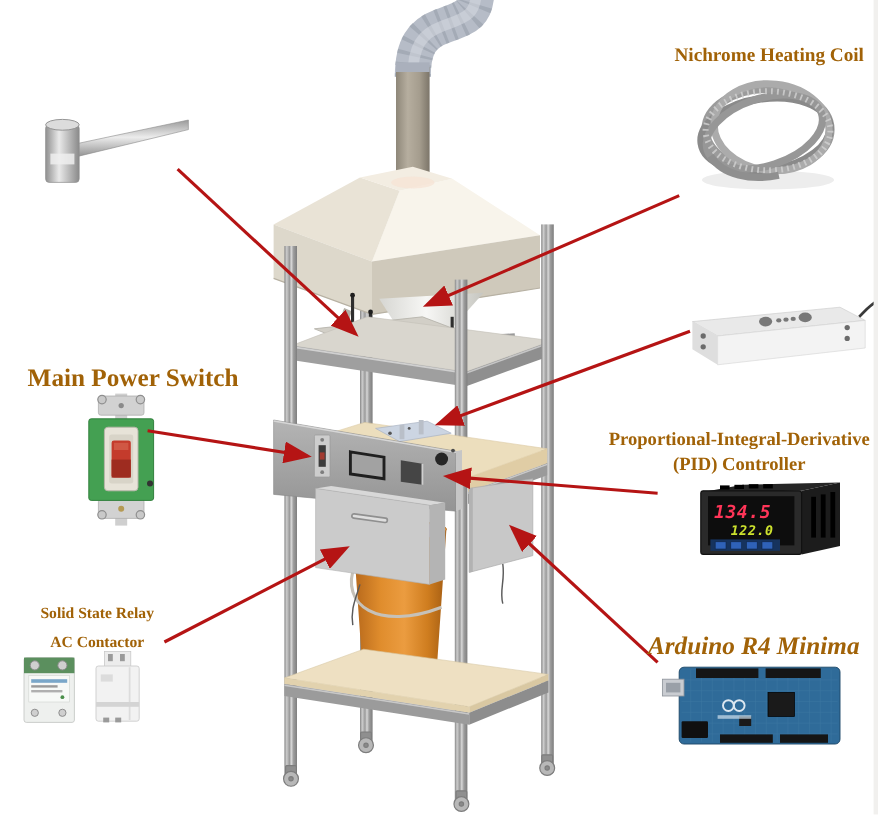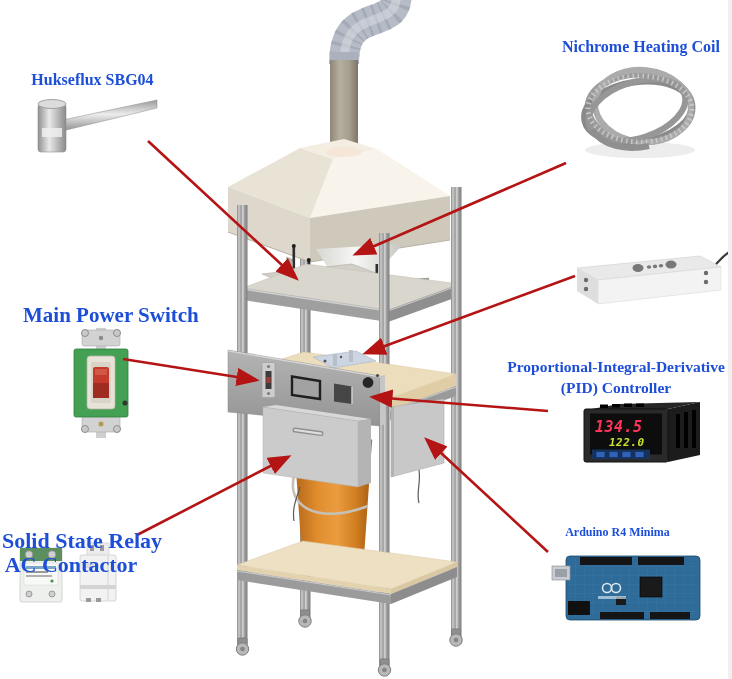--- a/index.html
+++ b/index.html
@@ -1,27 +1,27 @@
 <!DOCTYPE html>
 <html><head>
 <meta charset="utf-8">
 <style>
   html,body{margin:0;padding:0;background:#ffffff;}
   .stage{position:relative;width:732px;height:679px;background:#ffffff;overflow:hidden;
          font-family:"Liberation Serif","DejaVu Serif",serif;}
   .gfx{position:absolute;left:0;top:0;}
-  .callout-label{position:absolute;color:#1d4ed8;font-weight:bold;text-align:center;
+  .callout-label{position:absolute;color:#a16207;font-weight:bold;text-align:center;
                  line-height:1.25;white-space:nowrap;}
   .lbl-hukseflux{left:25px;top:70px;width:135px;font-size:16px;}
   .lbl-nichrome{left:553px;top:37px;width:176px;font-size:16px;}
   .lbl-loadcell{left:558px;top:241px;width:168px;font-size:16px;}
   .lbl-mainpower{left:23px;top:302px;width:164px;font-size:21px;}
   .lbl-pid{left:498px;top:356px;width:236px;font-size:15.5px;line-height:21px;}
-  .lbl-ssr{left:2px;top:499px;width:138px;font-size:22px;line-height:24px;margin-top:30px;}
-  .lbl-arduino{left:540px;top:525px;width:155px;font-size:12px;}
+  .lbl-ssr{left:12px;top:499px;width:138px;font-size:13px;line-height:24px;}
+  .lbl-arduino{left:540px;top:525px;width:155px;font-size:21px;font-style:italic;}
   .edge-artifact{position:absolute;right:0;top:0;width:4px;height:679px;background:#f1f0ee;}
 </style>
 </head>
 <body>
 
 <div class="stage">
 
 <svg class="gfx" width="732" height="679" viewBox="0 0 732 679">
   <defs>
     <linearGradient id="alu" x1="0" y1="0" x2="1" y2="0">
@@ -335,21 +335,20 @@
     <line x1="148" y1="141" x2="296" y2="278" marker-end="url(#ah)"></line>
     <line x1="566" y1="163" x2="356" y2="254" marker-end="url(#ah)"></line>
     <line x1="575" y1="276" x2="366" y2="353" marker-end="url(#ah)"></line>
     <line x1="123" y1="359" x2="256" y2="380" marker-end="url(#ah)"></line>
     <line x1="548" y1="411" x2="373" y2="397" marker-end="url(#ah)"></line>
     <line x1="137" y1="535" x2="288" y2="457" marker-end="url(#ah)"></line>
     <line x1="548" y1="552" x2="427" y2="440" marker-end="url(#ah)"></line>
   </g>
 </svg>
 
-  <div class="callout-label lbl-hukseflux">Hukseflux SBG04</div>
   <div class="callout-label lbl-nichrome">Nichrome Heating Coil</div>
   <div class="callout-label lbl-mainpower">Main Power Switch</div>
   <div class="callout-label lbl-pid">
     <div>Proportional-Integral-Derivative</div>
     <div>(PID) Controller</div>
   </div>
   <div class="callout-label lbl-ssr">
     <div>Solid State Relay</div>
     <div>AC Contactor</div>
   </div>

